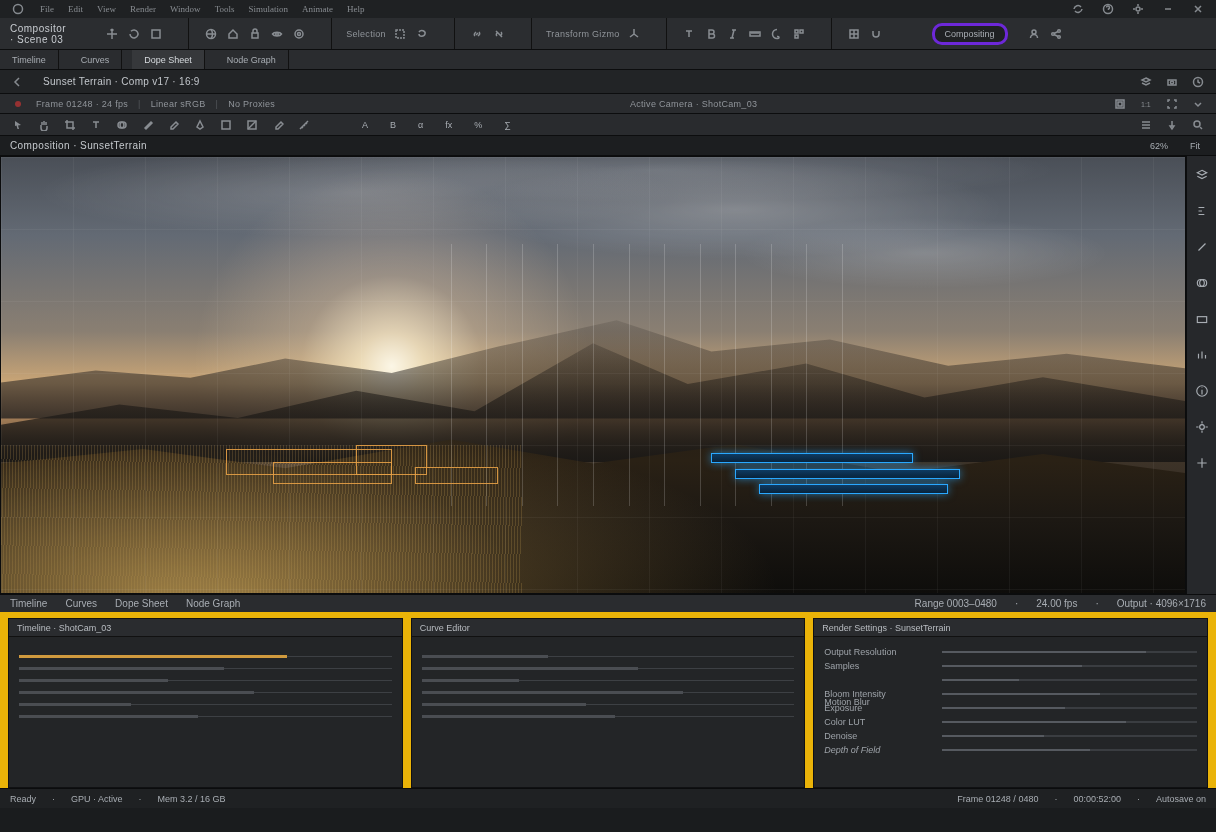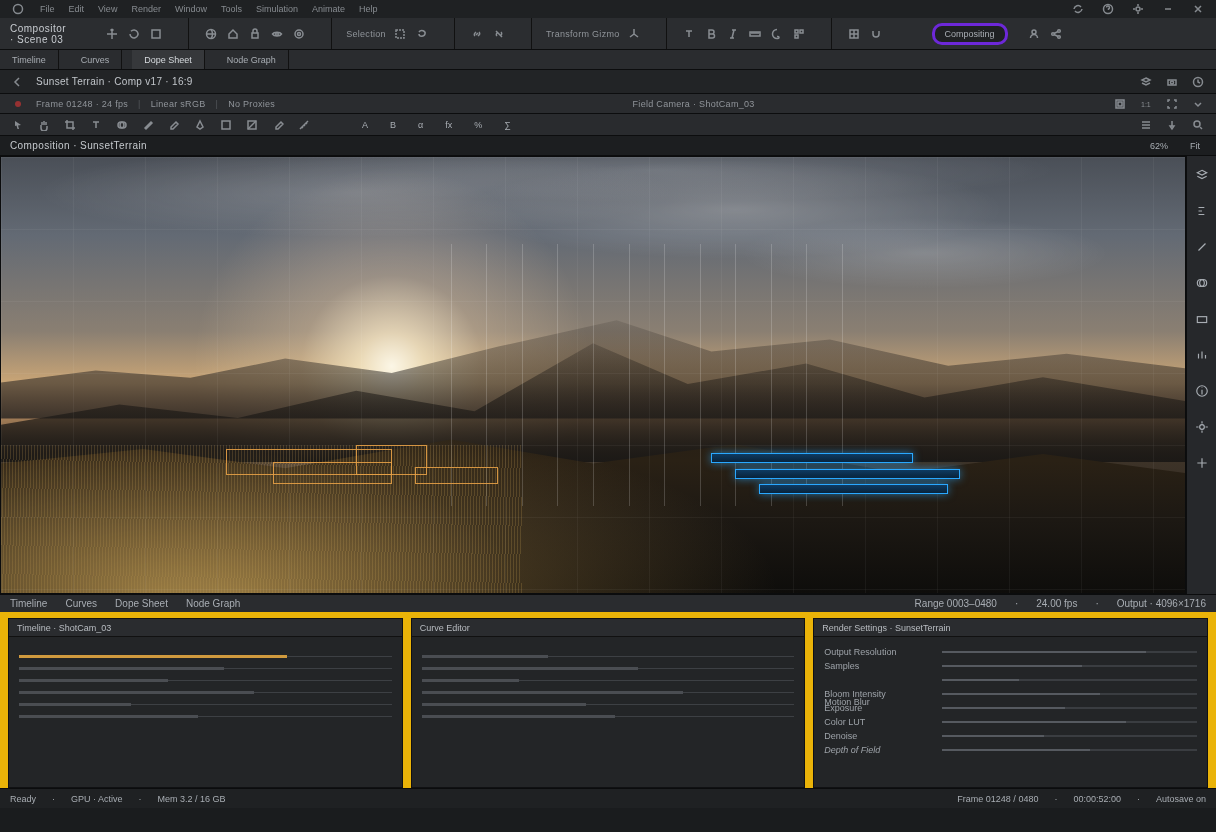--- a/index.html
+++ b/index.html
@@ -10,32 +10,32 @@
   .ico svg { width: 12px; height: 12px; stroke: #a8adb3; fill: none; stroke-width: 1.5; }
   .tb { height: 22px; gap: 10px; padding: 0 10px; border-bottom: 1px solid #0c0d0e; background: #26282b; }
   .tb.small { height: 20px; background: #2a2c2f; }
   .tb .lbl { font-size: 9px; letter-spacing: .3px; opacity: .8; white-space: nowrap; }
   .btn { display: inline-flex; align-items: center; gap: 4px; height: 16px; padding: 0 6px; border-radius: 2px; font-size: 9px; cursor: pointer; }
   .tab { display: inline-flex; align-items: center; height: 100%; padding: 0 12px; font-size: 9px; border-right: 1px solid #111; cursor: pointer; }
   .tab.active { background: #36383b; color: #d6dade; }
   .panel-title { font-size: 10px; letter-spacing: .4px; color: #c5c9cd; }
 
   
-  #menubar { height: 18px; background: #1f2123; gap: 14px; padding: 0 10px; font-size: 9px; }
+  #menubar { height: 18px; background: #1f2123; gap: 14px; padding: 0 10px; font-size: 9px; font-family: Liberation Serif, serif; }
   #menubar .menu-item { opacity: .75; cursor: pointer; }
 
   #toolbar-main { background: #2b2d30; }
   #toolbar-main .brand { font-size: 10px; letter-spacing: .5px; margin-right: 14px; color: #c8ccd1; }
   #toolbar-main .seg { display: flex; gap: 6px; align-items: center; padding: 0 14px; border-left: 1px solid #111; height: 100%; }
   #toolbar-main .seg:first-of-type { border-left: none; }
   #workspace-pill { margin-left: 14px; padding: 3px 10px; border: 3px solid #6d28d9; border-radius: 10px; font-size: 9px; background: #1f2123; }
 
   
   .docbar { background: #222426; }
-  .docbar .crumb { font-size: 10px; letter-spacing: .3px; color: #c2c6cb; }
+  .docbar .crumb { font-size: 10px; letter-spacing: .3px; color: #c2c6cb; margin-left: 7px; }
   .subbar { background: #26282b; }
 
   
   #viewport-wrap { display: flex; height: 438px; }
   #viewport { position: relative; flex: 1; margin: 0 0 0 0; background: #131416; border: 1px solid #0b0c0d; overflow: hidden; }
   #right-rail { width: 30px; background: #26282b; border-left: 1px solid #0c0d0e; display: flex; flex-direction: column; align-items: center; gap: 18px; padding: 10px 0; }
   #right-rail .rbtn { width: 18px; height: 18px; display: flex; align-items: center; justify-content: center; cursor: pointer; }
 
   
   .sky { position: absolute; inset: 0;
@@ -343,21 +343,21 @@
       <svg viewBox="0 0 12 12">
         <circle cx="6" cy="6" r="3" fill="#b33" stroke="none"></circle>
       </svg>
     </span>
   <span class="lbl">Frame 01248 · 24 fps</span>
   <span class="lbl" style="opacity:.3">|</span>
   <span class="lbl">Linear sRGB</span>
   <span class="lbl" style="opacity:.3">|</span>
   <span class="lbl">No Proxies</span>
   <div class="spacer"></div>
-  <span class="lbl">Field Camera · ShotCam_03</span>
+  <span class="lbl">Active Camera · ShotCam_03</span>
   <div class="spacer"></div>
   <span class="ico">
       <svg viewBox="0 0 12 12">
         <rect x="2" y="2" width="8" height="8"></rect>
         <path d="M4 4h4v4H4z"></path>
       </svg>
     </span>
   <span class="ico">
       <svg viewBox="0 0 12 12">
         <text x="1" y="9" font-size="7" fill="#a8adb3" stroke="none">1:1</text>

